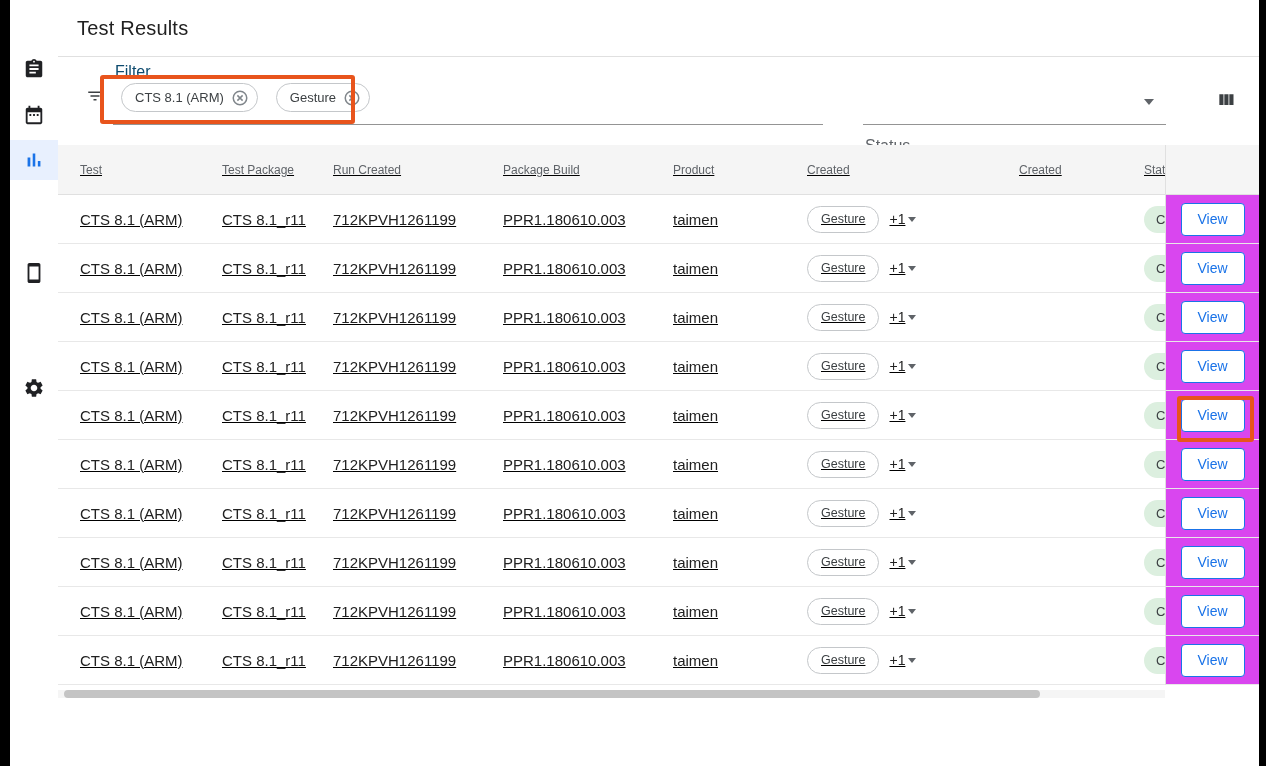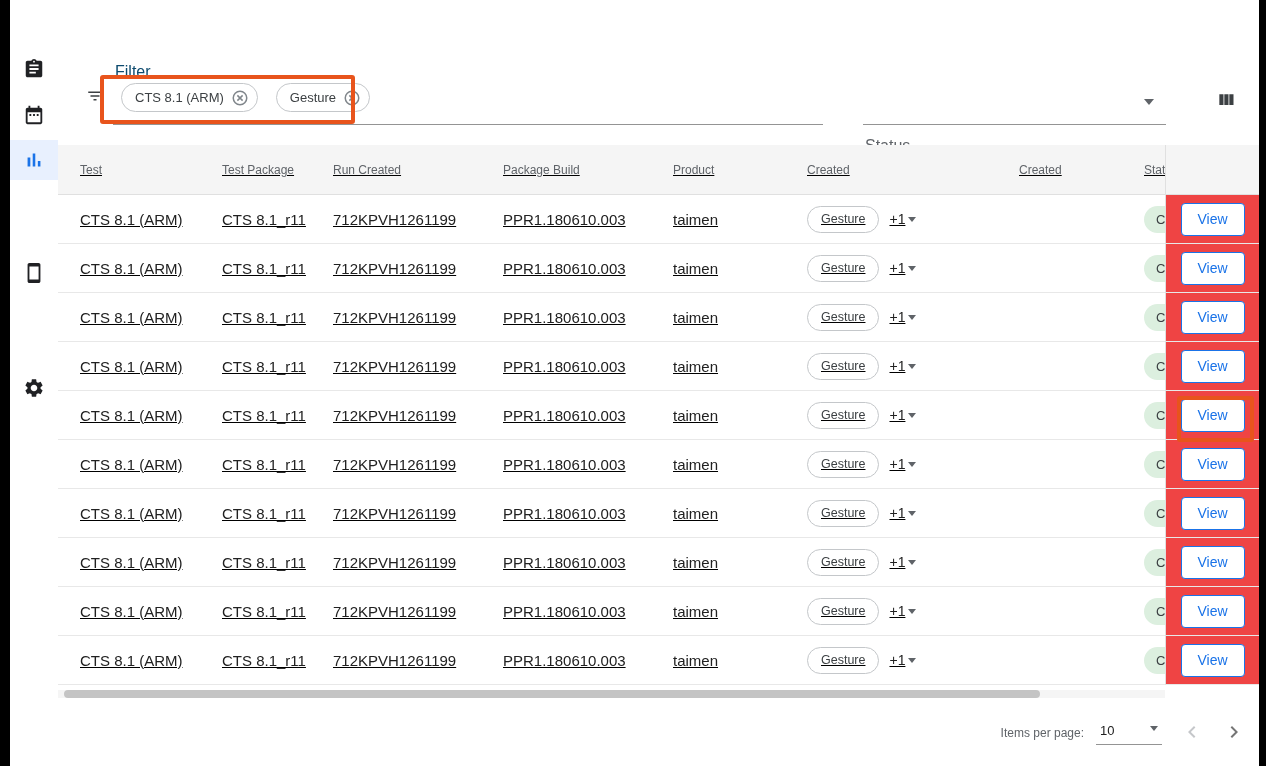--- a/index.html
+++ b/index.html
@@ -46,21 +46,21 @@
   .c-test{width:142px} .c-package{width:111px} .c-targets{width:170px} .c-build{width:170px}
   .c-product{width:134px} .c-labels{width:212px; display:flex; align-items:center; gap:10px;}
   .c-created{width:125px} .c-status{width:120px}
   .label-chip { display:inline-flex; align-items:center; height:27px; padding:0 13px; border:1px solid #c4c7ca; border-radius:14px; font-size:12.5px; color:#3c4043; background:#fff; cursor:pointer; }
   .more { display:inline-flex; align-items:center; gap:3px; cursor:pointer; font-size:14px; color:#212121; }
   .caret-sm { width:0; height:0; border-left:4px solid transparent; border-right:4px solid transparent; border-top:5px solid #5f6368; }
   .status-chip { display:inline-flex; align-items:center; height:27px; min-width:86px; padding:0 12px; border-radius:14px; background:var(--status-chip-bg,#dcefdf); color:var(--status-chip-text,#3c4043); font-size:13px; }
 
   .action-col { position:absolute; left:1107px; top:0; width:94px; height:540px; border-left:1px solid #e0e0e0; }
   .action-spacer { height:50px; }
-  .action-cell { height:49px; display:flex; align-items:center; justify-content:center; border-bottom:1px solid #e8e8e8; background:#ef4444; }
+  .action-cell { height:49px; display:flex; align-items:center; justify-content:center; border-bottom:1px solid #e8e8e8; background:#d946ef; }
   .view-btn { width:64px; height:33px; background:#fff; border:1px solid var(--accent-blue,#1a73e8); border-radius:4px; color:var(--accent-blue,#1a73e8); font-size:14px; font-weight:500; font-family:inherit; cursor:pointer; }
 
   
   .hscroll-track { position:absolute; left:0; top:690px; width:1107px; height:8px; background:#f5f5f5; }
   .hscroll-thumb { position:absolute; left:6px; top:0; width:976px; height:8px; border-radius:4px; background:#c4c4c4; cursor:grab; }
 
   
   .paginator { position:absolute; top:713px; right:13px; height:40px; display:flex; align-items:center; }
   .ipp-label { font-size:12px; color:#5f6368; }
   .ipp-select { display:flex; align-items:flex-start; justify-content:space-between; width:66px; margin-left:12px; padding:2px 4px 6px 4px; border-bottom:1px solid #949494; cursor:pointer; }
@@ -112,20 +112,23 @@
     <div class="side-item" style="top:368px">
       <span>
         <svg viewBox="0 0 24 24" width="22" height="22" fill="#202124">
             <path d="M19.14 12.94c.04-.3.06-.61.06-.94 0-.32-.02-.64-.07-.94l2.03-1.58c.18-.14.23-.41.12-.61l-1.92-3.32c-.12-.22-.37-.29-.59-.22l-2.39.96c-.5-.38-1.03-.7-1.62-.94l-.36-2.54c-.04-.24-.24-.41-.48-.41h-3.84c-.24 0-.43.17-.47.41l-.36 2.54c-.59.24-1.13.57-1.62.94l-2.39-.96c-.22-.08-.47 0-.59.22L2.74 8.87c-.12.21-.08.47.12.61l2.03 1.58c-.05.3-.09.63-.09.94s.02.64.07.94l-2.03 1.58c-.18.14-.23.41-.12.61l1.92 3.32c.12.22.37.29.59.22l2.39-.96c.5.38 1.03.7 1.62.94l.36 2.54c.05.24.24.41.48.41h3.84c.24 0 .44-.17.47-.41l.36-2.54c.59-.24 1.13-.56 1.62-.94l2.39.96c.22.08.47 0 .59-.22l1.92-3.32c.12-.22.07-.47-.12-.61l-2.01-1.58zM12 15.6c-1.98 0-3.6-1.62-3.6-3.6s1.62-3.6 3.6-3.6 3.6 1.62 3.6 3.6-1.62 3.6-3.6 3.6z"></path>
           </svg>
       </span>
     </div>
   </nav>
 
   <main class="main">
+    <header class="page-header">
+      <h1 class="page-title">Test Results</h1>
+    </header>
 
     <section class="filter-bar">
       <span class="filter-list-icon">
         <svg viewBox="0 0 24 24" width="18" height="18" fill="#3c4043">
             <path d="M10 18h4v-2h-4v2zM3 6v2h18V6H3zm3 7h12v-2H6v2z"></path>
           </svg>
       </span>
 
       <div class="filter-field">
         <span class="filter-label">Filter</span>
@@ -433,38 +436,17 @@
     <button class="view-btn">View</button>
   </div>
 </div>
       </div>
     </section>
 
     <div class="hscroll-track">
       <div class="hscroll-thumb"></div>
     </div>
 
-    <div class="paginator">
-      <span class="ipp-label">Items per page:</span>
-      <div class="ipp-select">
-        <span class="ipp-value">10</span>
-        <span class="select-caret"></span>
-      </div>
-      <button class="pager-btn">
-        <span>
-          <svg viewBox="0 0 24 24" width="24" height="24" fill="#c5c7ca">
-              <path d="M15.41 7.41 14 6l-6 6 6 6 1.41-1.41L10.83 12z"></path>
-            </svg>
-        </span>
-      </button>
-      <button class="pager-btn">
-        <span>
-          <svg viewBox="0 0 24 24" width="24" height="24" fill="#757575">
-              <path d="M8.59 16.59 10 18l6-6-6-6-1.41 1.41L13.17 12z"></path>
-            </svg>
-        </span>
-      </button>
-    </div>
   </main>
 
   <div class="annotation ann-filter"></div>
   <div class="annotation ann-view"></div>
 </div>
 
 </body></html>

